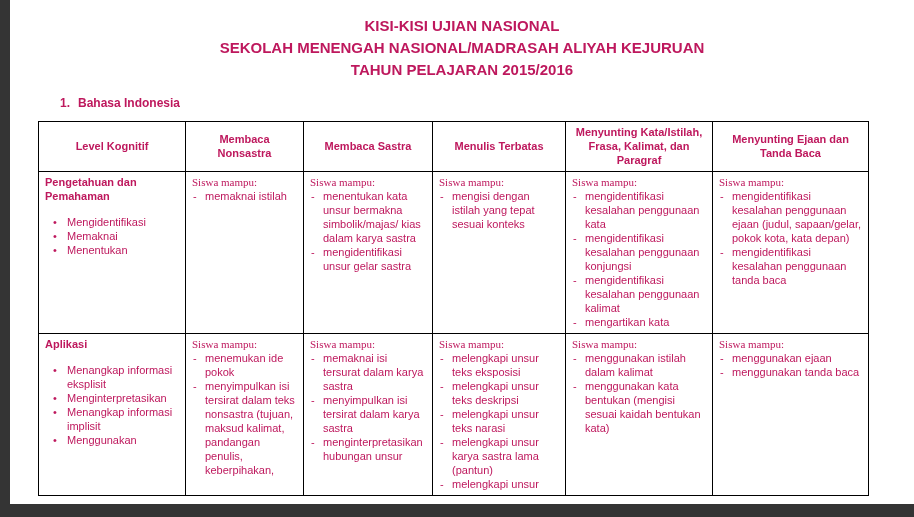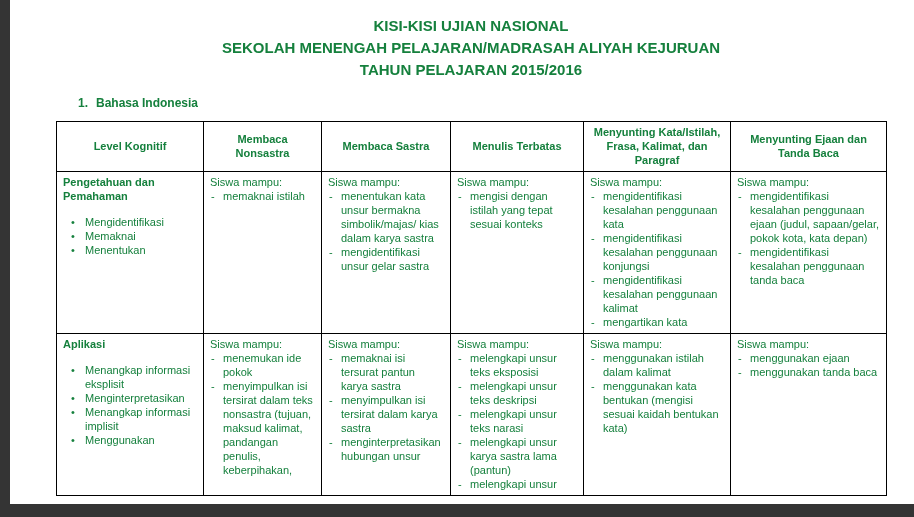--- a/index.html
+++ b/index.html
@@ -16,22 +16,21 @@
     overflow: hidden;
   }
   .page {
     position: absolute;
     left: 10px;
     top: 0;
     width: 904px;
     height: 504px;
     background: #ffffff;
     overflow: hidden;
-    color: #15803d;
-    padding-left: 18px;
+    color: #be185d;
   }
   .doc-title {
     padding-top: 15px;
     text-align: center;
     font-weight: bold;
     font-size: 15px;
     line-height: 22px;
   }
   .section-heading {
     margin: 15px 0 0 50px;
@@ -59,33 +58,33 @@
     vertical-align: middle;
     text-align: center;
     font-weight: bold;
     font-size: 11px;
     line-height: 14px;
   }
   .level-title { font-weight: bold; }
   .bullets { margin: 12px 0 0; padding: 0 0 0 8px; list-style: none; }
   .bullet { position: relative; padding-left: 14px; }
   .bullet::before { content: "\2022"; position: absolute; left: 0; }
-  .lead { margin-bottom: 0; }
+  .lead { margin-bottom: 0; font-family: Liberation Serif, serif; }
   .dash-item { position: relative; padding-left: 13px; }
   .dash-item::before { content: "-"; position: absolute; left: 1px; top: 0; }
 </style>
 </head>
 <body>
 
 <div class="viewport">
   <div class="page">
 
     <div class="doc-title">
       <div>KISI-KISI UJIAN NASIONAL</div>
-      <div>SEKOLAH MENENGAH PELAJARAN/MADRASAH ALIYAH KEJURUAN</div>
+      <div>SEKOLAH MENENGAH NASIONAL/MADRASAH ALIYAH KEJURUAN</div>
       <div>TAHUN PELAJARAN 2015/2016</div>
     </div>
 
     <div class="section-heading">
       <span class="sec-num">1.</span>
       <span>Bahasa Indonesia</span>
     </div>
 
     <table class="kisi">
       <colgroup>
@@ -165,21 +164,21 @@
           <td>
             <div class="lead">Siswa mampu:</div>
             <div>
                 <div class="dash-item">menemukan ide pokok</div>
                 <div class="dash-item">menyimpulkan isi tersirat dalam teks nonsastra (tujuan, maksud kalimat, pandangan penulis, keberpihakan,</div>
               </div>
           </td>
           <td>
             <div class="lead">Siswa mampu:</div>
             <div>
-                <div class="dash-item">memaknai isi tersurat pantun karya sastra</div>
+                <div class="dash-item">memaknai isi tersurat dalam karya sastra</div>
                 <div class="dash-item">menyimpulkan isi tersirat dalam karya sastra</div>
                 <div class="dash-item">menginterpretasikan hubungan unsur</div>
               </div>
           </td>
           <td>
             <div class="lead">Siswa mampu:</div>
             <div>
                 <div class="dash-item">melengkapi unsur teks eksposisi</div>
                 <div class="dash-item">melengkapi unsur teks deskripsi</div>
                 <div class="dash-item">melengkapi unsur teks narasi</div>

